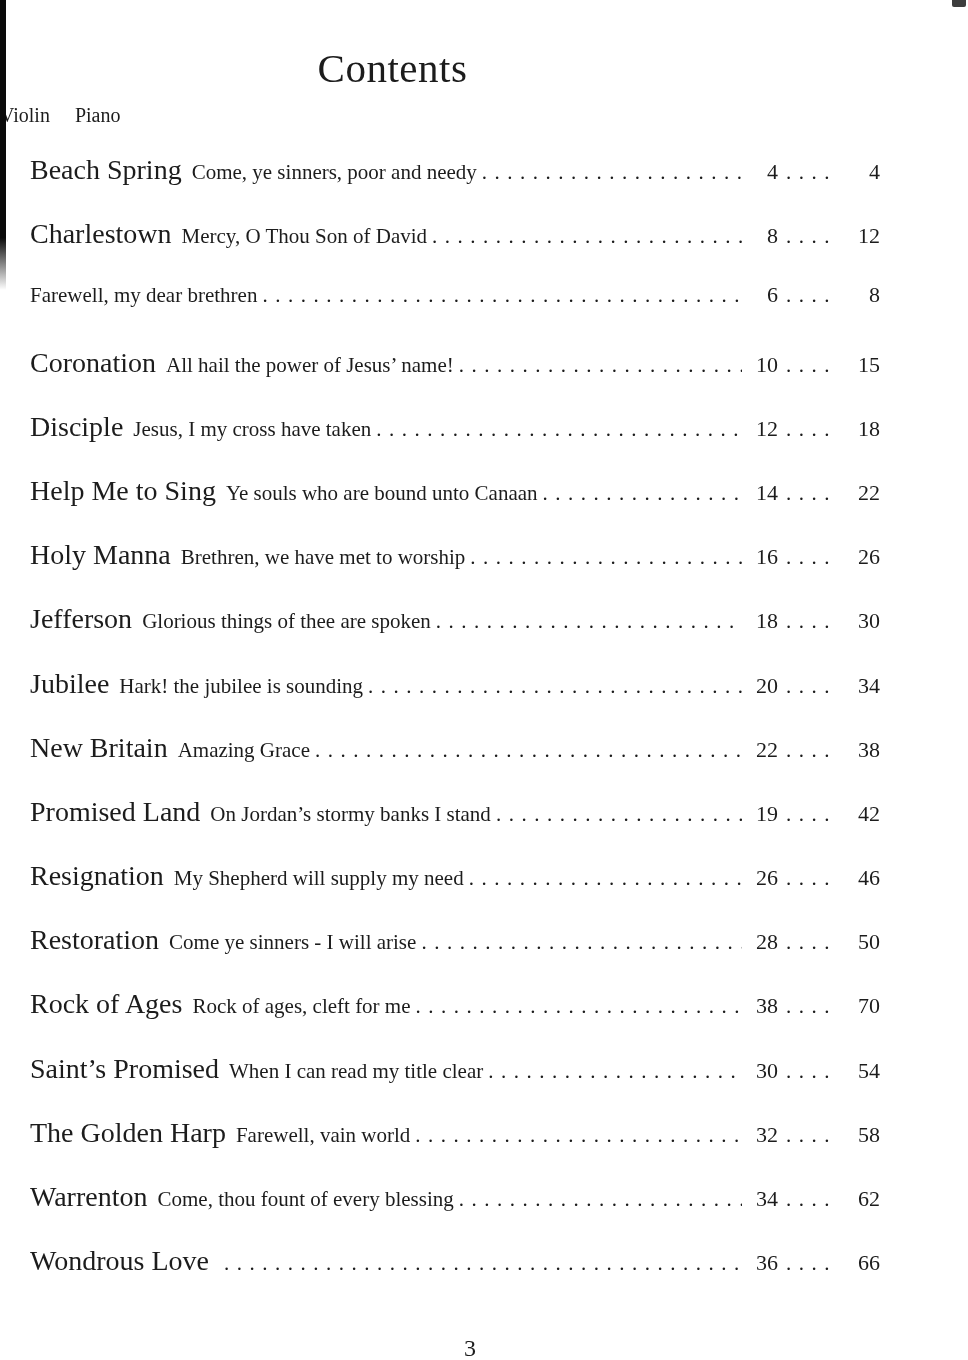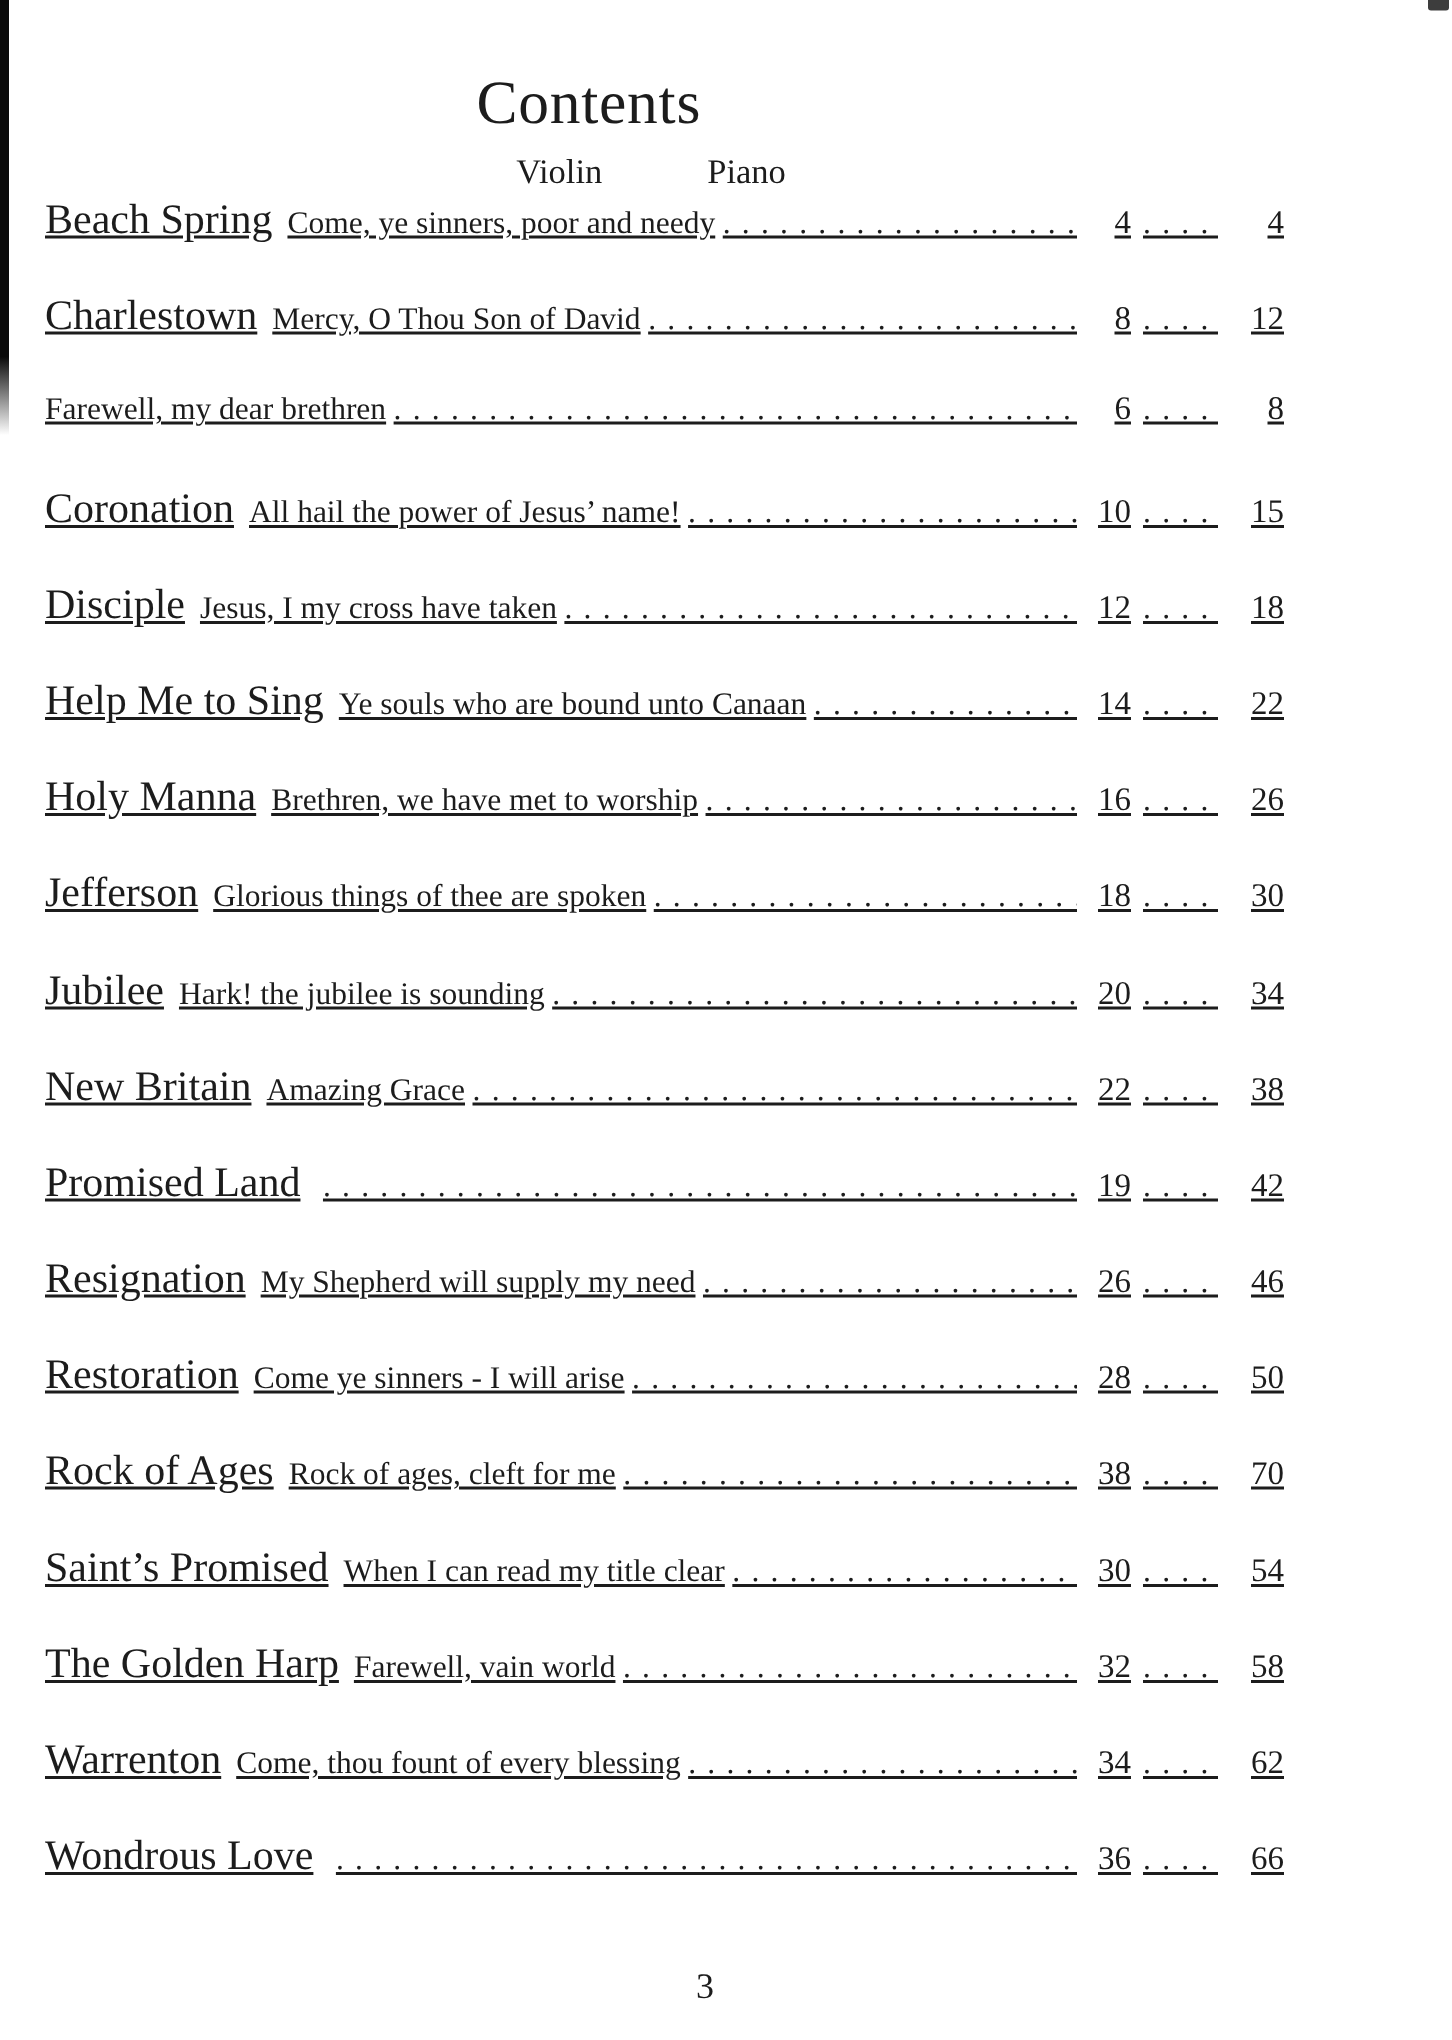--- a/index.html
+++ b/index.html
@@ -36,33 +36,32 @@
     text-align: center;
   }
   .page-title {
     font-size: 41px;
     line-height: 44px;
     letter-spacing: 0.5px;
   }
   
   .col-headers {
     display: flex;
-    justify-content: center;
-    gap: 70px;
+    justify-content: flex-start;
+    gap: 25px;
     padding-right: 100px;
     margin-top: 12px;
-    font-size: 23px;
+    font-size: 20px;
     line-height: 26px;
   }
   
   .toc {
-    margin-top: 3px;
+    margin-top: 26px;
     padding-left: 30px;
-    padding-right: 112px;
-    text-decoration: underline;
+    padding-right: 88px;
   }
   .row {
     display: flex;
     align-items: baseline;
     white-space: nowrap;
     height: 34px;
     margin-bottom: 30.2px;
   }
   .tune-title {
     font-size: 28px;
@@ -210,20 +209,21 @@
     <span class="tune-title">New Britain</span>
     <span class="tune-subtitle">Amazing Grace</span>
     <span class="leader"></span>
     <span class="num violin">22</span>
     <span class="mid-dots"></span>
     <span class="num piano">38</span>
   </div>
 
   <div class="row">
     <span class="tune-title">Promised Land</span>
+    <span class="tune-subtitle">On Jordan’s stormy banks I stand</span>
     <span class="leader"></span>
     <span class="num violin">19</span>
     <span class="mid-dots"></span>
     <span class="num piano">42</span>
   </div>
 
   <div class="row">
     <span class="tune-title">Resignation</span>
     <span class="tune-subtitle">My Shepherd will supply my need</span>
     <span class="leader"></span>

